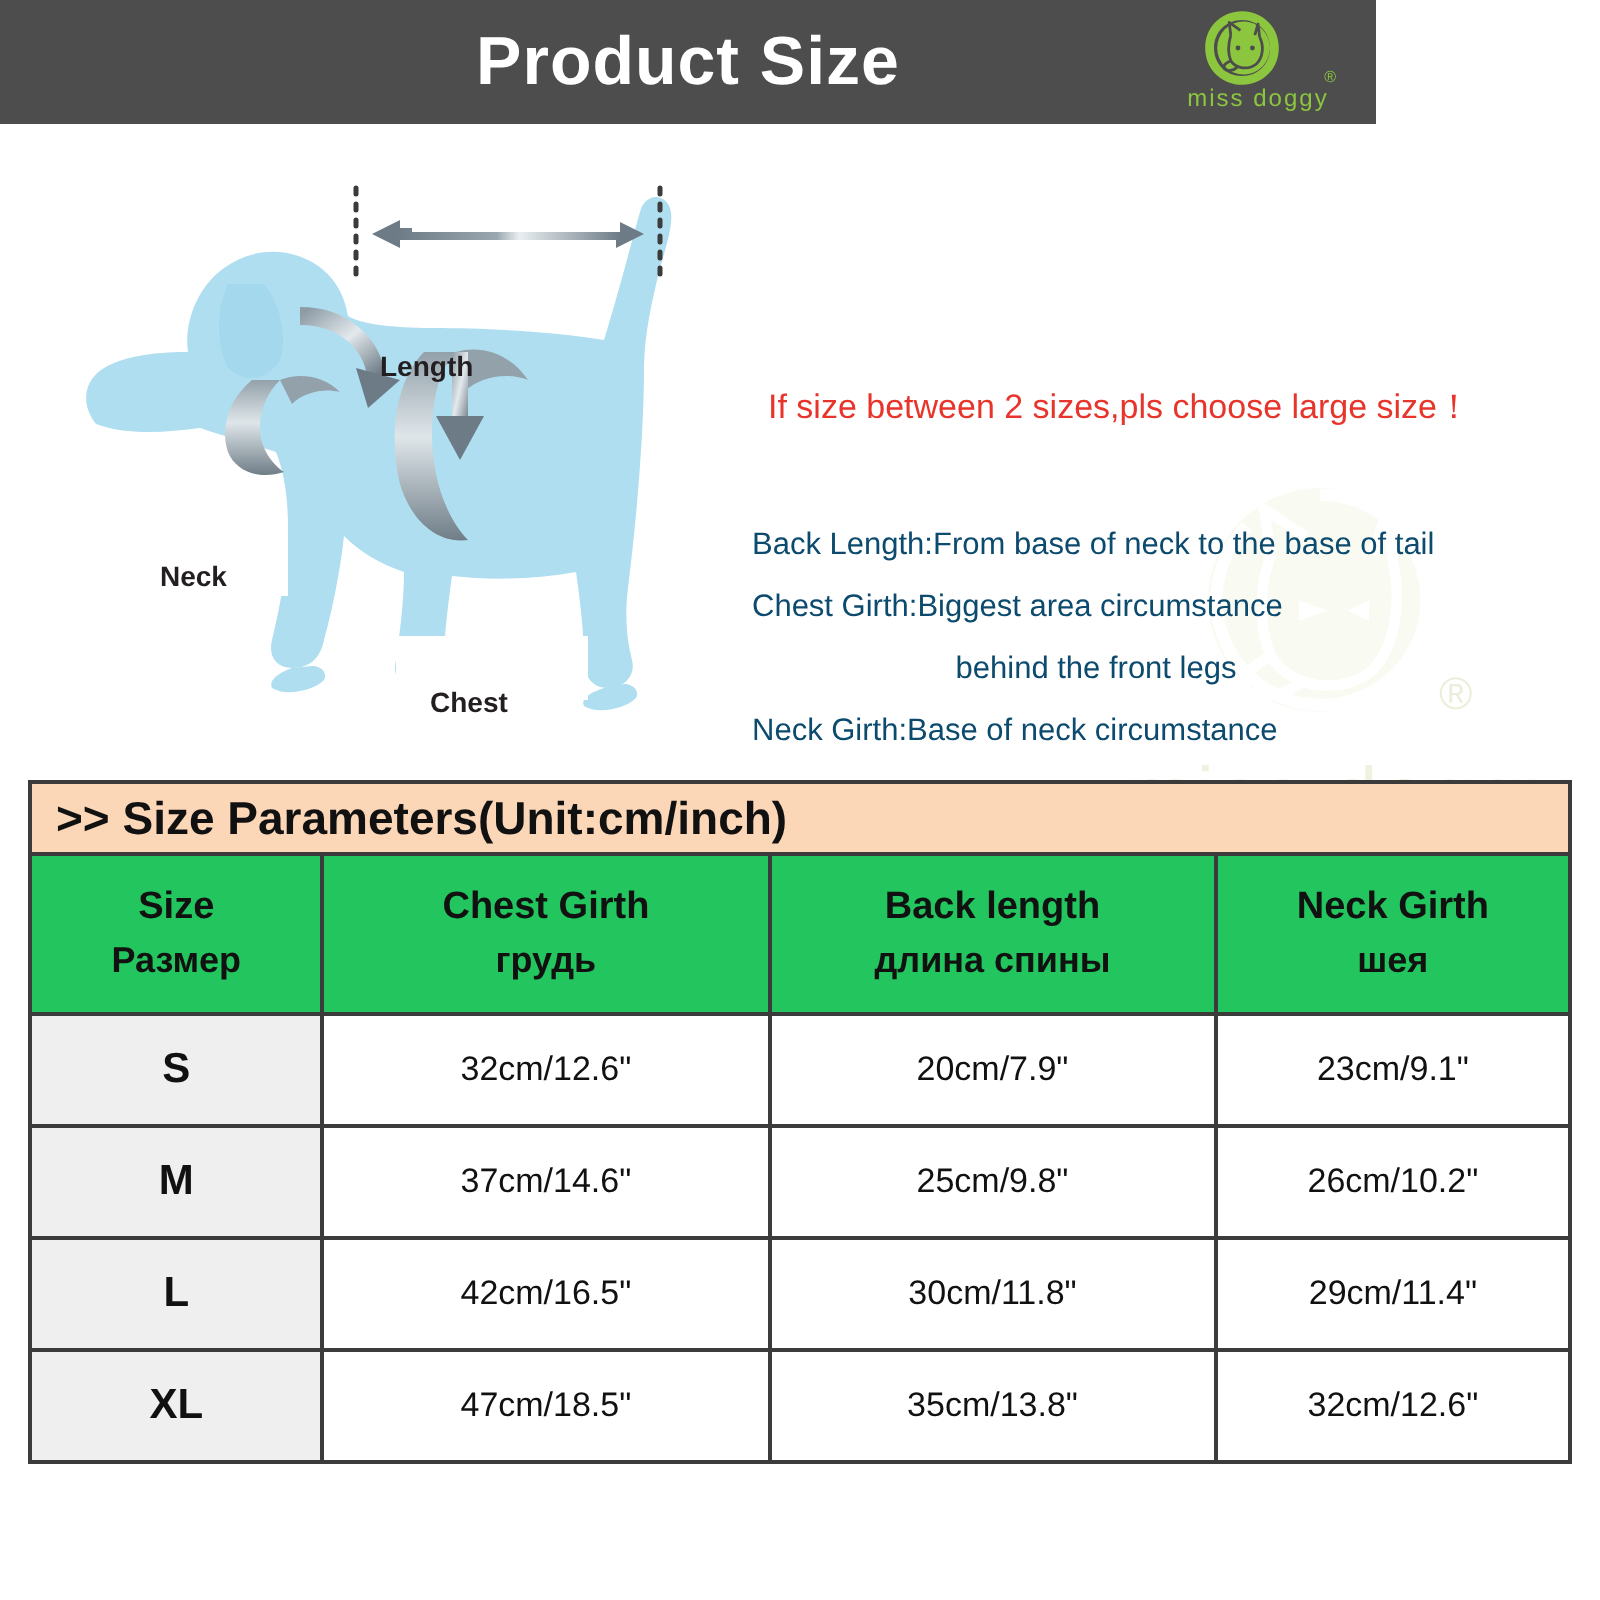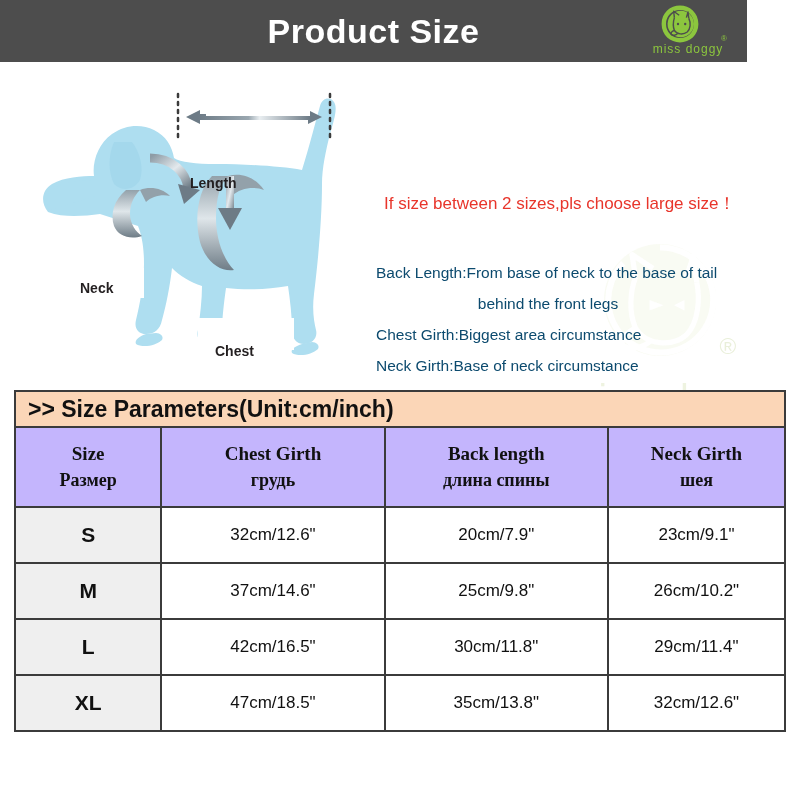--- a/index.html
+++ b/index.html
@@ -13,21 +13,21 @@
     font-family: "Liberation Sans", sans-serif;
     overflow: hidden;
     position: relative;
   }
 
   
   .header {
     position: absolute;
     left: 0;
     top: 0;
-    width: 747px;
+    width: 688px;
     height: 62px;
     background: #4d4d4d;
     display: flex;
     align-items: center;
     justify-content: center;
   }
   .header-title {
     color: #ffffff;
     font-size: 34px;
     font-weight: bold;
@@ -175,27 +175,26 @@
     border-collapse: collapse;
     table-layout: fixed;
   }
   table.size-table th,
   table.size-table td {
     border: 2px solid #3b3b3b;
     text-align: center;
     font-family: "Liberation Sans", sans-serif;
   }
   table.size-table th {
-    background: #c4b5fd;
+    background: #22c55e;
     height: 76px;
     font-size: 19px;
     font-weight: bold;
     color: #111111;
     line-height: 26px;
-    font-family: Liberation Serif, serif;
   }
   .th-sub { display: block; font-size: 18px; font-weight: bold; }
   table.size-table td {
     height: 52px;
     font-size: 17px;
     color: #111111;
     background: #ffffff;
   }
   table.size-table td.size-cell {
     background: #efefef;
@@ -346,22 +345,22 @@
       <path d="M88 72 L104 78 L88 84 Z M128 72 L116 78 L128 84 Z" fill="#ffffff"></path>
       <text x="168" y="134" font-size="26" fill="#b9cc86" font-family="Liberation Sans, sans-serif">®</text>
     </svg>
     <div class="wm-word">miss doggy</div>
   </div>
 
   <div class="notice">If size between 2 sizes,pls choose large size！</div>
 
   <div class="desc-list">
     <div class="desc-line">Back Length:From base of neck to the base of tail</div>
+    <div class="desc-line">Chest Girth:Biggest area circumstance</div>
     <div class="desc-line indent">behind the front legs</div>
-    <div class="desc-line">Chest Girth:Biggest area circumstance</div>
     <div class="desc-line">Neck Girth:Base of neck circumstance</div>
   </div>
 </div>
 
 <div class="size-table-wrap">
 
   <div class="table-banner">
     <span class="table-banner-text">&gt;&gt; Size Parameters(Unit:cm/inch)</span>
   </div>
 

